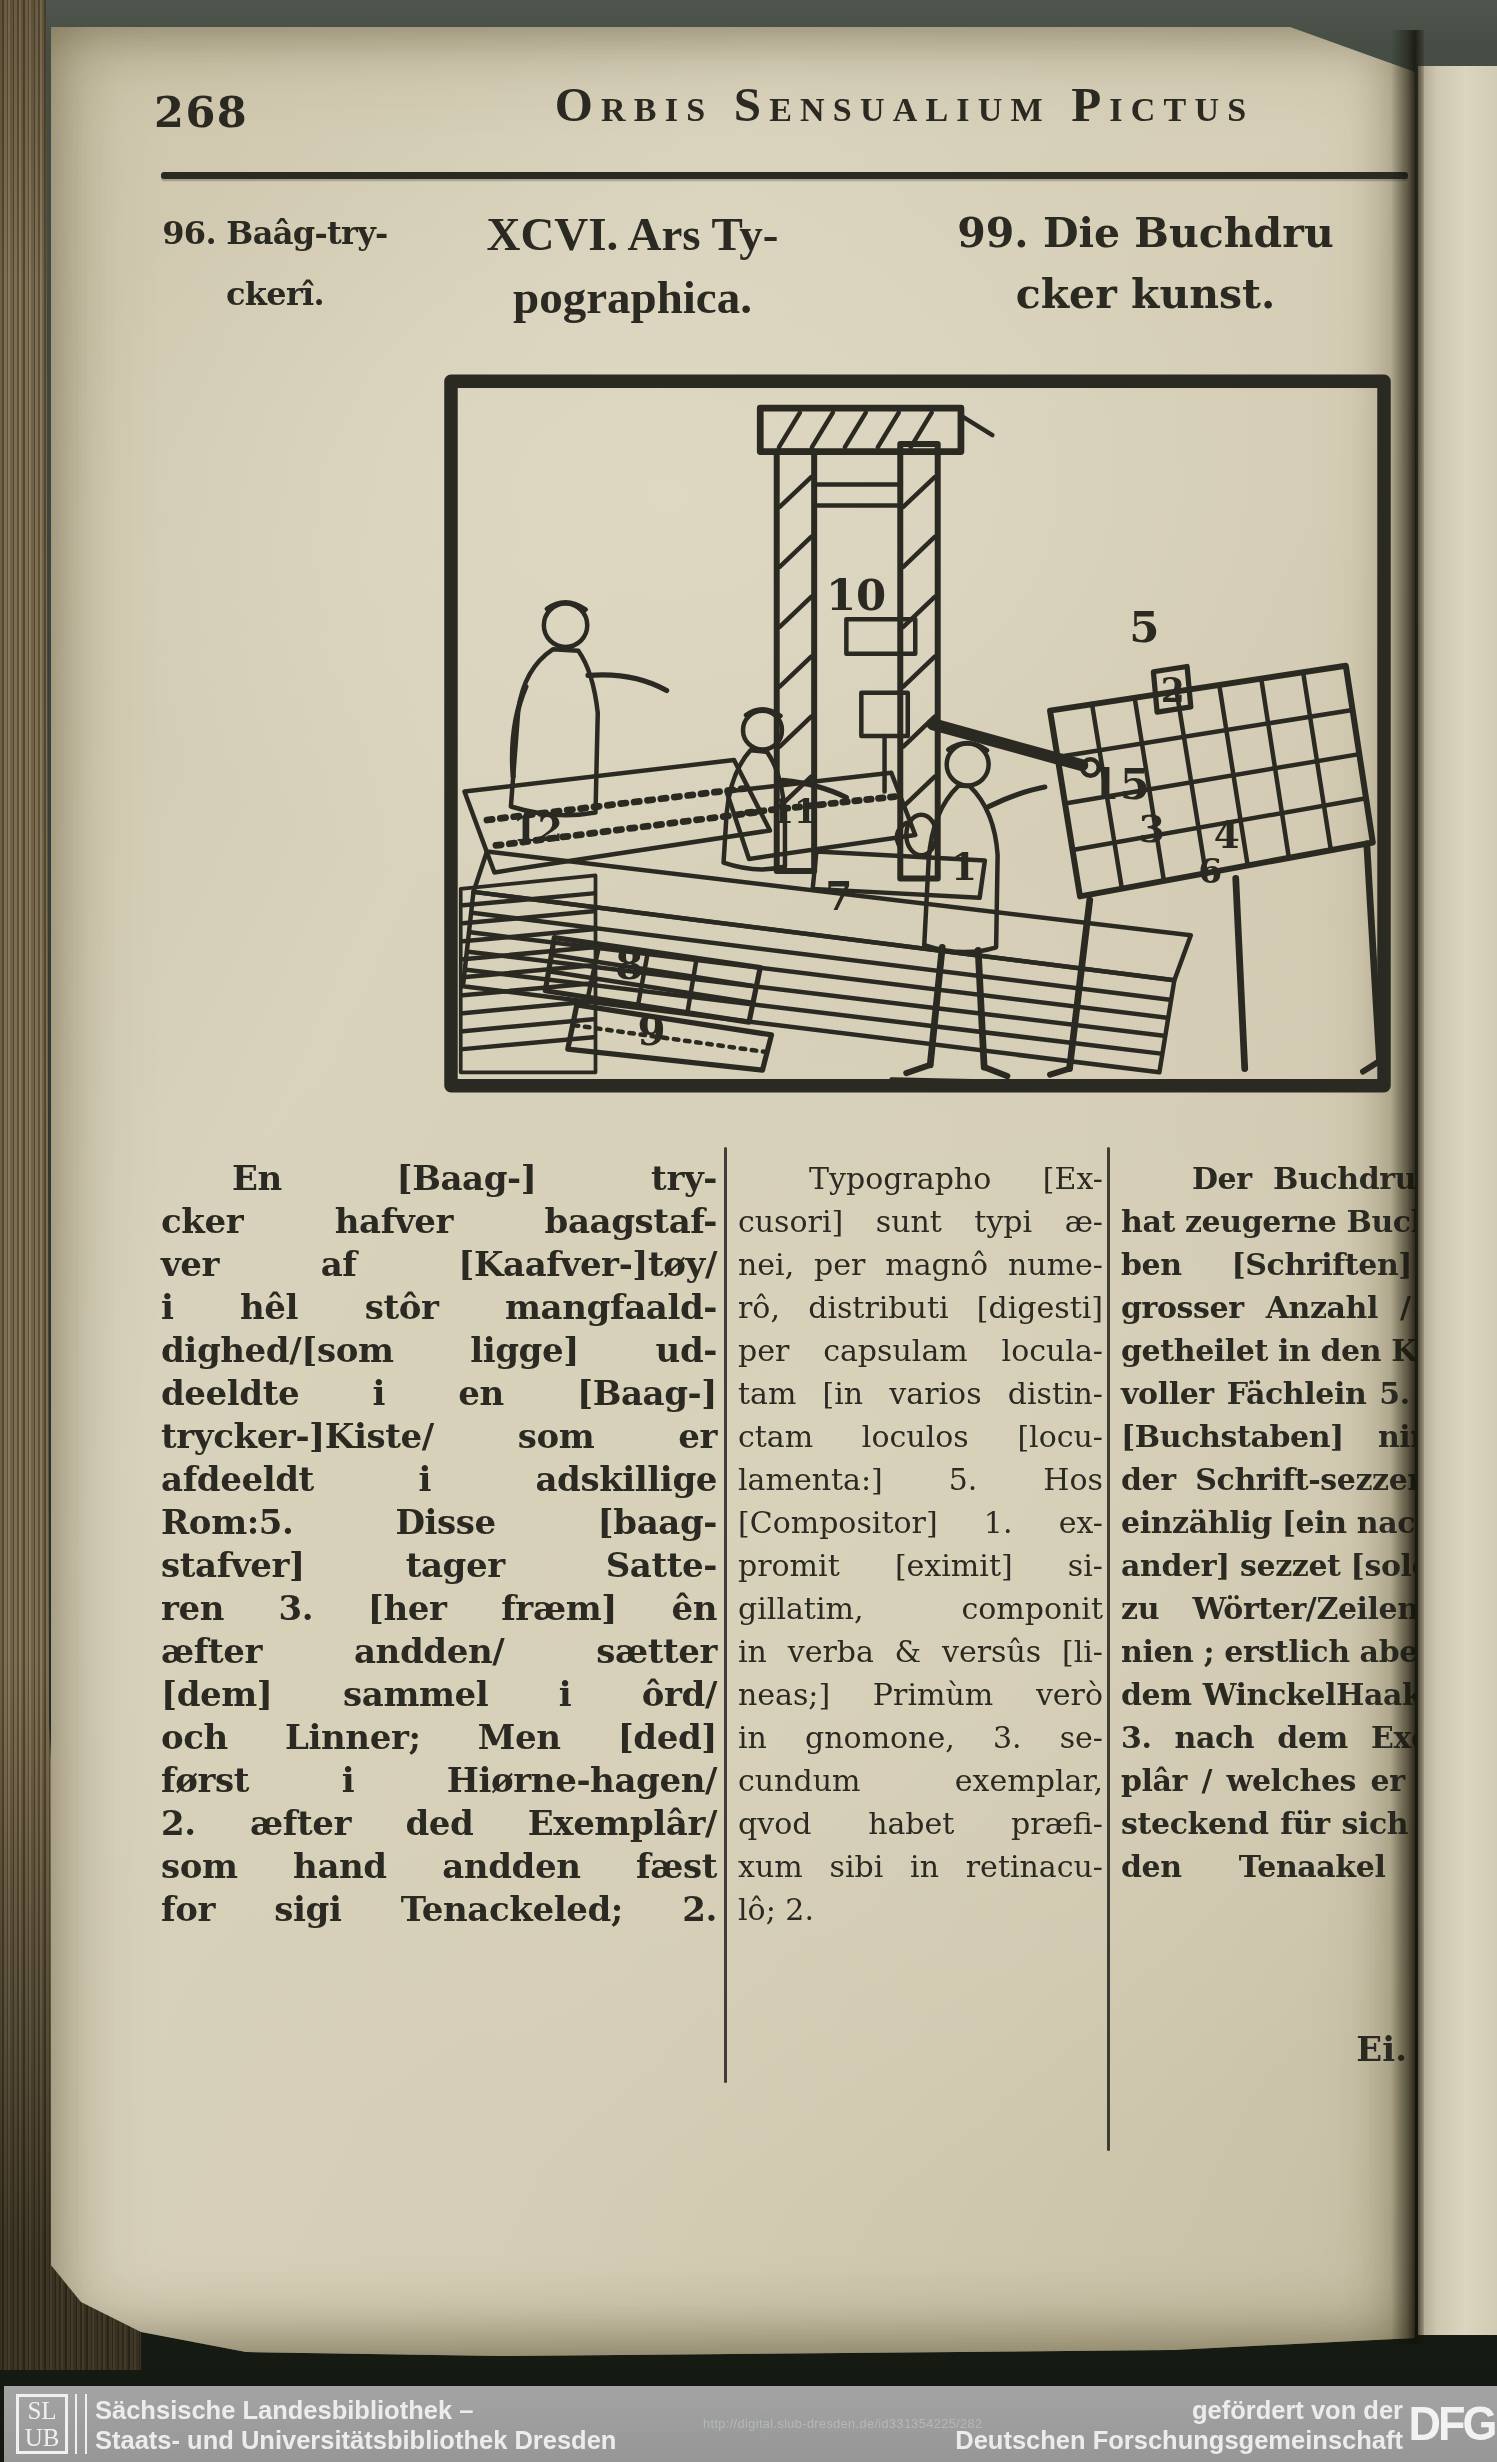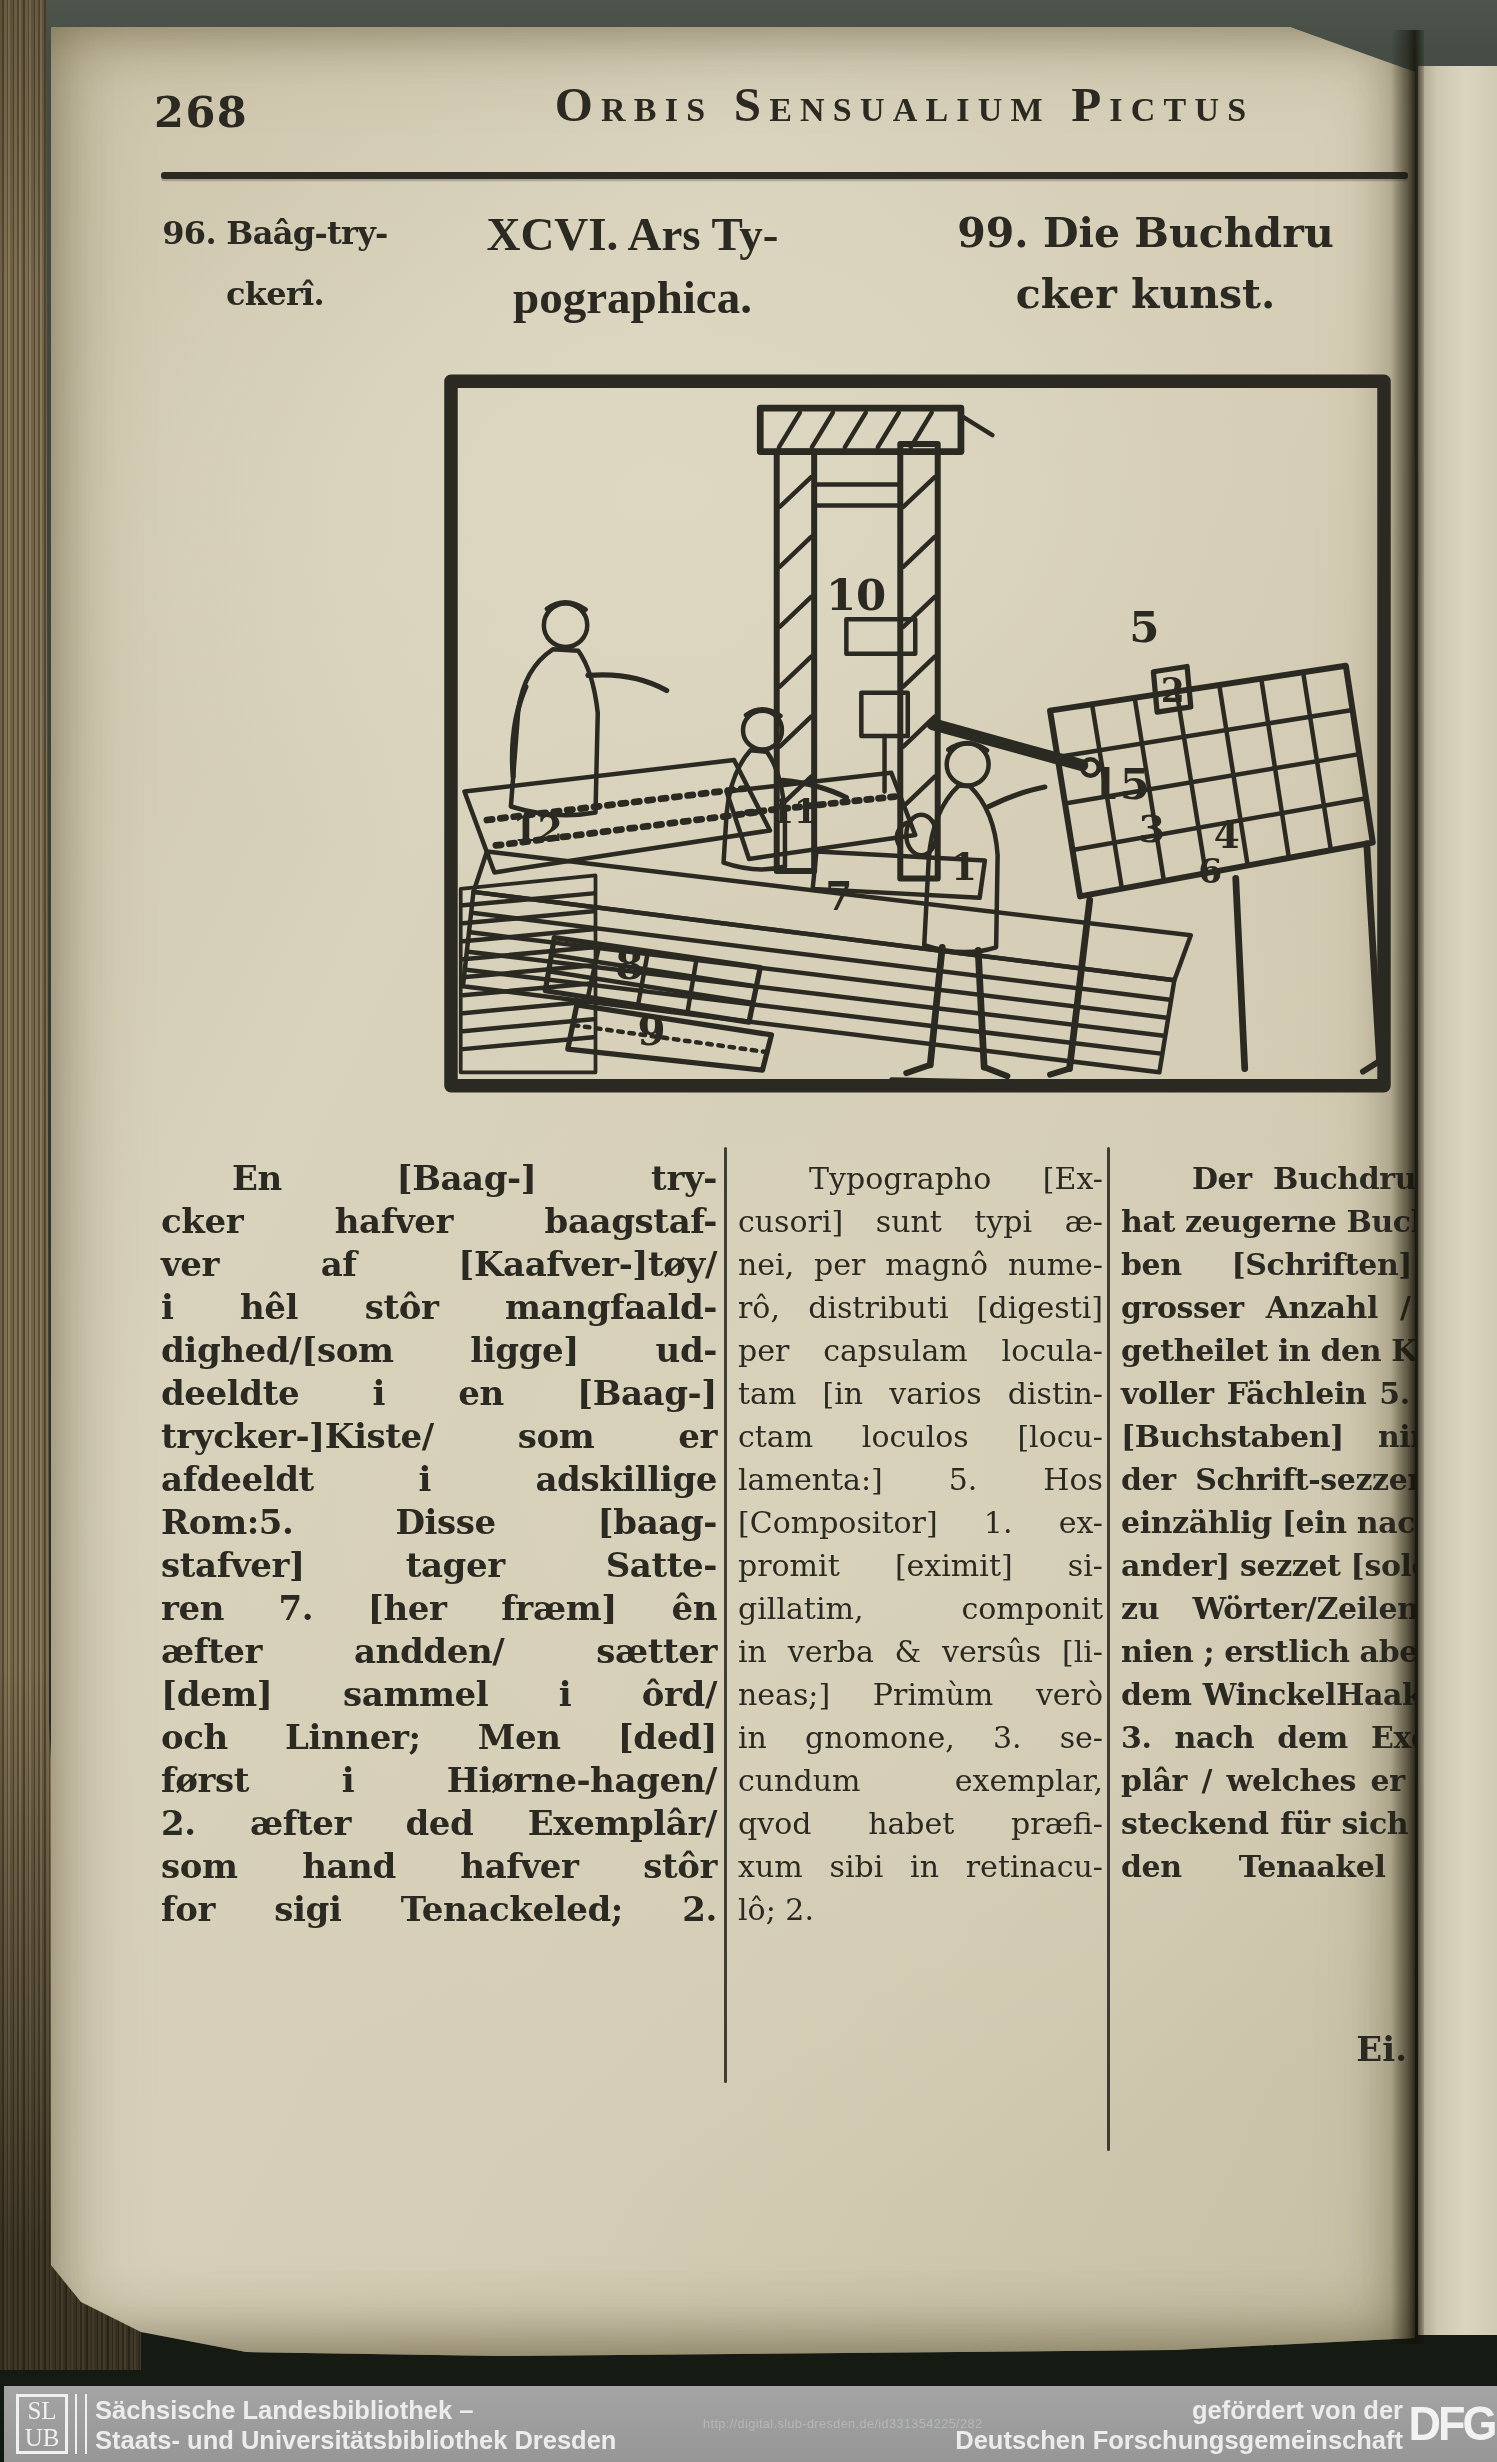--- a/index.html
+++ b/index.html
@@ -228,27 +228,27 @@
           <div class="tline">En [Baag-] try-</div>
           <div class="tline">cker hafver baagstaf-</div>
           <div class="tline">ver af [Kaafver-]tøy/</div>
           <div class="tline">i hêl stôr mangfaald-</div>
           <div class="tline">dighed/[som ligge] ud-</div>
           <div class="tline">deeldte i en [Baag-]</div>
           <div class="tline">trycker-]Kiste/ som er</div>
           <div class="tline">afdeeldt i adskillige</div>
           <div class="tline">Rom:5. Disse [baag-</div>
           <div class="tline">stafver] tager Satte-</div>
-          <div class="tline">ren 7. [her fræm] ên</div>
+          <div class="tline">ren 3. [her fræm] ên</div>
           <div class="tline">æfter andden/ sætter</div>
           <div class="tline">[dem] sammel i ôrd/</div>
           <div class="tline">och Linner; Men [ded]</div>
           <div class="tline">først i Hiørne-hagen/</div>
           <div class="tline">2. æfter ded Exemplâr/</div>
-          <div class="tline">som hand hafver stôr</div>
+          <div class="tline">som hand andden fæst</div>
           <div class="tline">for sigi Tenackeled; 2.</div>
         </div>
       <div class="col-rule r1"></div>
       <div class="textcol latin">
           <div class="tline">Typographo [Ex-</div>
           <div class="tline">cusori] sunt typi æ-</div>
           <div class="tline">nei, per magnô nume-</div>
           <div class="tline">rô, distributi [digesti]</div>
           <div class="tline">per capsulam locula-</div>
           <div class="tline">tam [in varios distin-</div>

